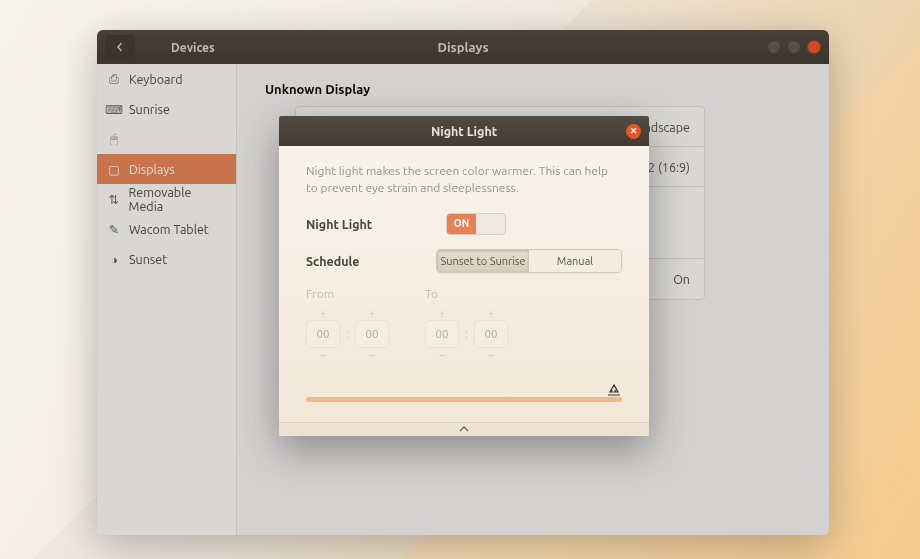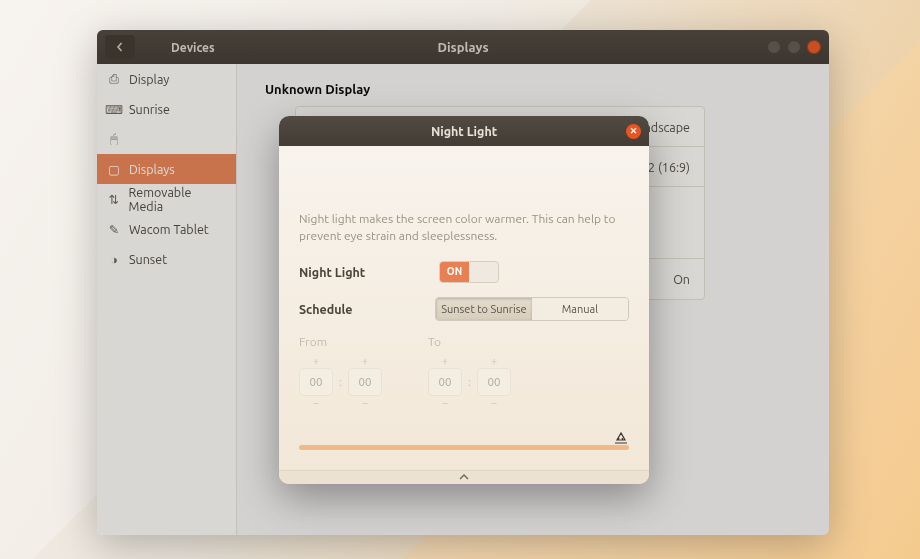--- a/index.html
+++ b/index.html
@@ -28,34 +28,34 @@
 
   .content { flex:1; padding:18px 28px; }
   .sec-title { font-size:13px; font-weight:700; color:#000000; margin-bottom:10px;}
   .settings-card { margin-left:30px; width:410px; border:1px solid #e2ddd4; border-radius:4px; background:#fbfaf7; }
   .row { height:40px; display:flex; align-items:center; justify-content:flex-end; padding:0 14px; border-bottom:1px solid #e2ddd4; font-size:12.5px; color:#4f4a42;}
   .row:last-child { border-bottom:none; }
   .row.tall { height:72px; }
 
   .overlay { position:absolute; inset:0; background:rgba(60,55,48,0.18);}
 
-  .dialog { position:absolute; left:279px; top:116px; width:370px; border-radius:10px; overflow:hidden; box-shadow:0 14px 40px rgba(0,0,0,0.35); background:linear-gradient(#f8f4ee,#f2e7d7);}
+  .dialog { position:absolute; left:279px; top:116px; width:370px; border-radius:2px; overflow:hidden; box-shadow:0 14px 40px rgba(0,0,0,0.35); background:linear-gradient(#f8f4ee,#f2e7d7);}
   .dlg-title { height:30px; background:linear-gradient(#524b42,#433c34); display:flex; align-items:center; justify-content:center; color:#e8e2d6; font-size:12.5px; font-weight:600; position:relative;}
   .dlg-close { position:absolute; right:8px; width:15px; height:15px; border-radius:50%; background:#e95420; display:flex; align-items:center; justify-content:center; color:#fff; font-size:9px; cursor:pointer;}
-  .dlg-body { padding:16px 20px 10px;margin-top:48px;}
+  .dlg-body { padding:16px 27px 10px;}
   .desc { font-size:12px; color:#9a9186; line-height:1.45; margin-bottom:16px;}
   .dlg-row { display:flex; align-items:center; margin-bottom:14px;}
   .dlg-label { width:140px; font-size:12.5px; font-weight:700; color:#4b443a;}
   .switch { width:60px; height:22px; border-radius:4px; background:#efe9df; border:1px solid #d6cec1; display:flex; overflow:hidden; cursor:pointer;}
   .switch .on { width:50%; background:#e88053; color:#fff; font-size:10px; display:flex; align-items:center; justify-content:center; font-weight:600;}
   .switch .off { width:50%; }
   .seg { display:flex; border:1px solid #cfc8bb; border-radius:4px; overflow:hidden; width:200px; height:24px;}
   .seg button { flex:1; border:none; background:#f2ece1; font-size:11px; color:#5a5349; cursor:pointer;}
   .seg button.active { background:linear-gradient(#e4dccd,#d7cdbb); box-shadow:inset 0 1px 3px rgba(0,0,0,0.2);}
-  .time-area { display:flex; gap:46px; margin-top:8px; opacity:0.55;}
+  .time-area { display:flex; gap:36px; margin-top:8px; opacity:0.55;}
   .tgroup { display:flex; flex-direction:column; }
   .tlabel { font-size:12px; color:#9a9186; margin-bottom:6px;}
   .spins { display:flex; align-items:center; gap:6px;}
   .spin { width:34px; text-align:center; font-size:11.5px; color:#7a7367;}
   .spin .pm { height:14px; color:#b3aa9b;}
   .spin .val { height:28px; border:1px solid #e1dace; border-radius:4px; display:flex; align-items:center; justify-content:center; background:#f6f0e6;}
   .colon { color:#a69d8f; font-size:12px;}
   .slider-wrap { margin-top:26px; position:relative; height:24px;}
   .slider-track { height:5px; background:#f0b988; border-radius:3px; position:relative; top:9px;}
   .slider-handle { position:absolute; right:0; top:-6px; width:16px; height:16px; color:#4b4338;}
@@ -81,21 +81,21 @@
       <div class="wc"></div>
       <div class="wc"></div>
       <div class="wc close"></div>
     </div>
   </div>
 
   <div class="body">
     <div class="sidebar">
       <div class="sb-item">
           <span class="sb-icon">⎙</span>
-          <span>Display</span>
+          <span>Keyboard</span>
         </div>
       <div class="sb-item">
           <span class="sb-icon">⌨</span>
           <span>Sunrise</span>
         </div>
       <div class="sb-item">
           <span class="sb-icon">🖱</span>
         </div>
       <div class="sb-item active">
           <span class="sb-icon">▢</span>

